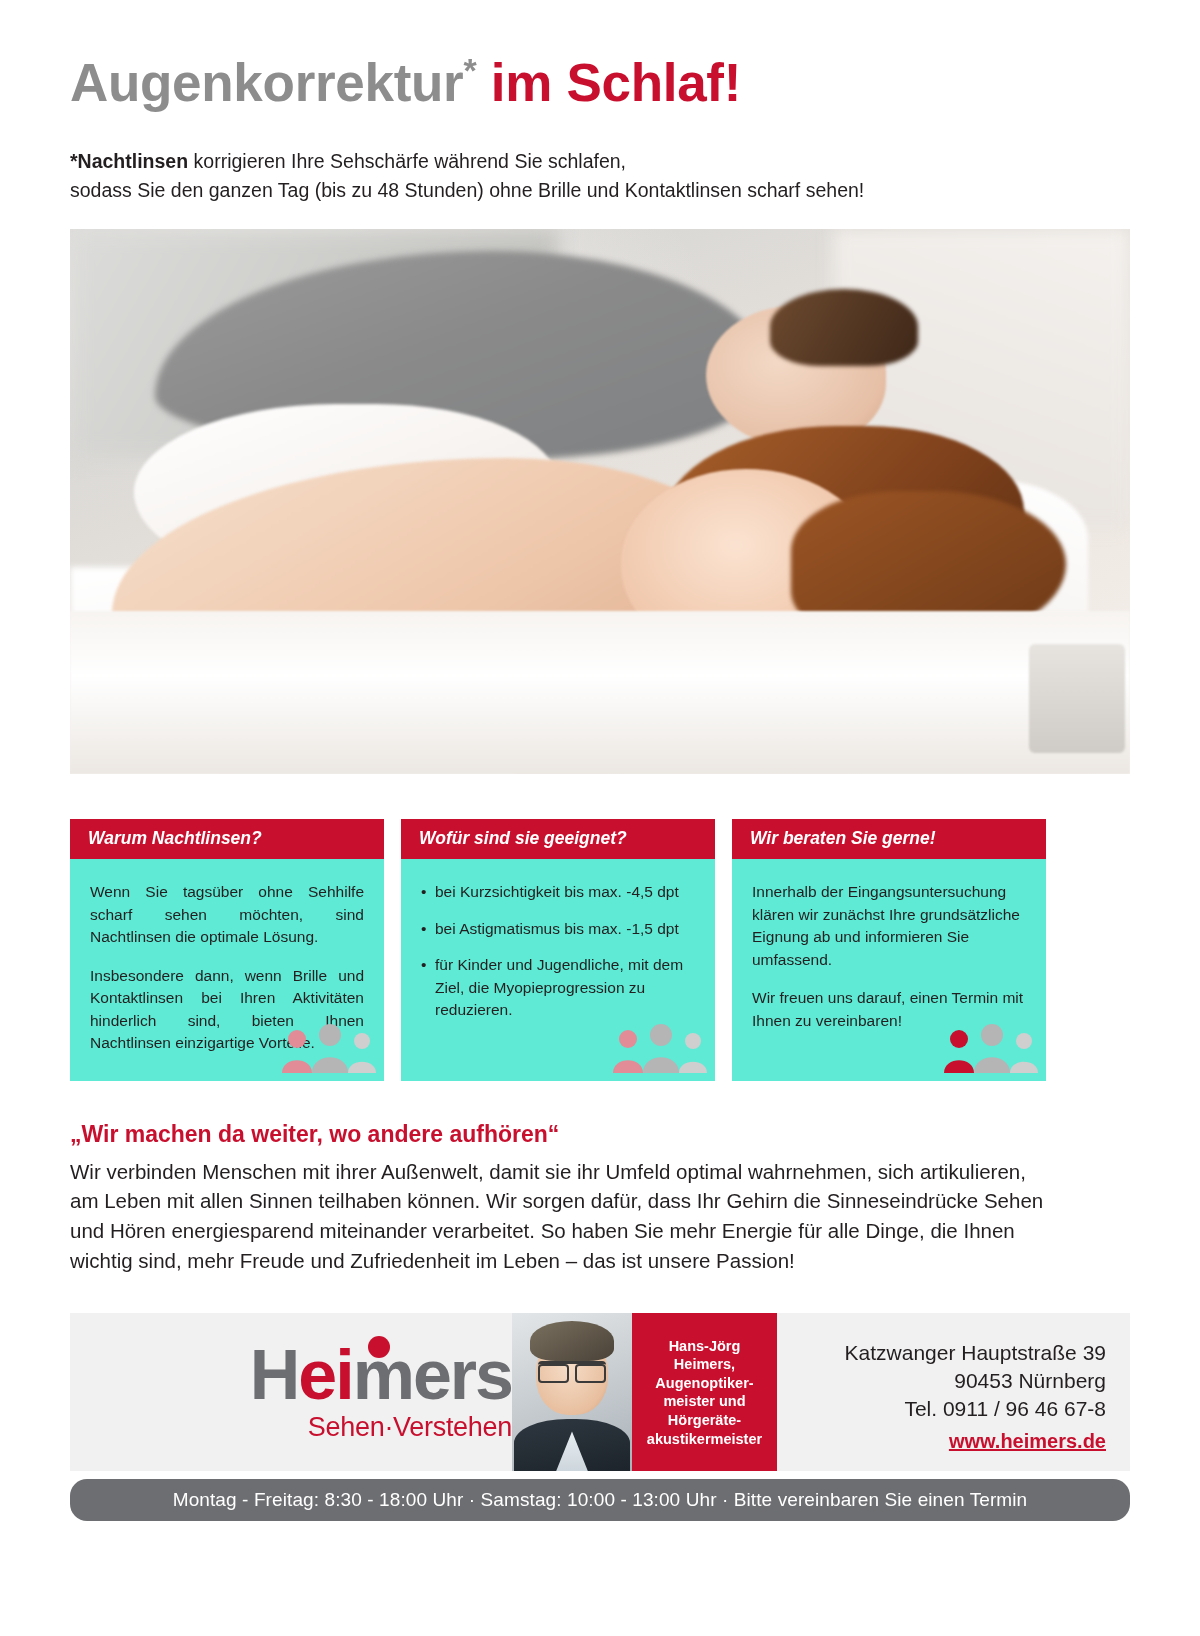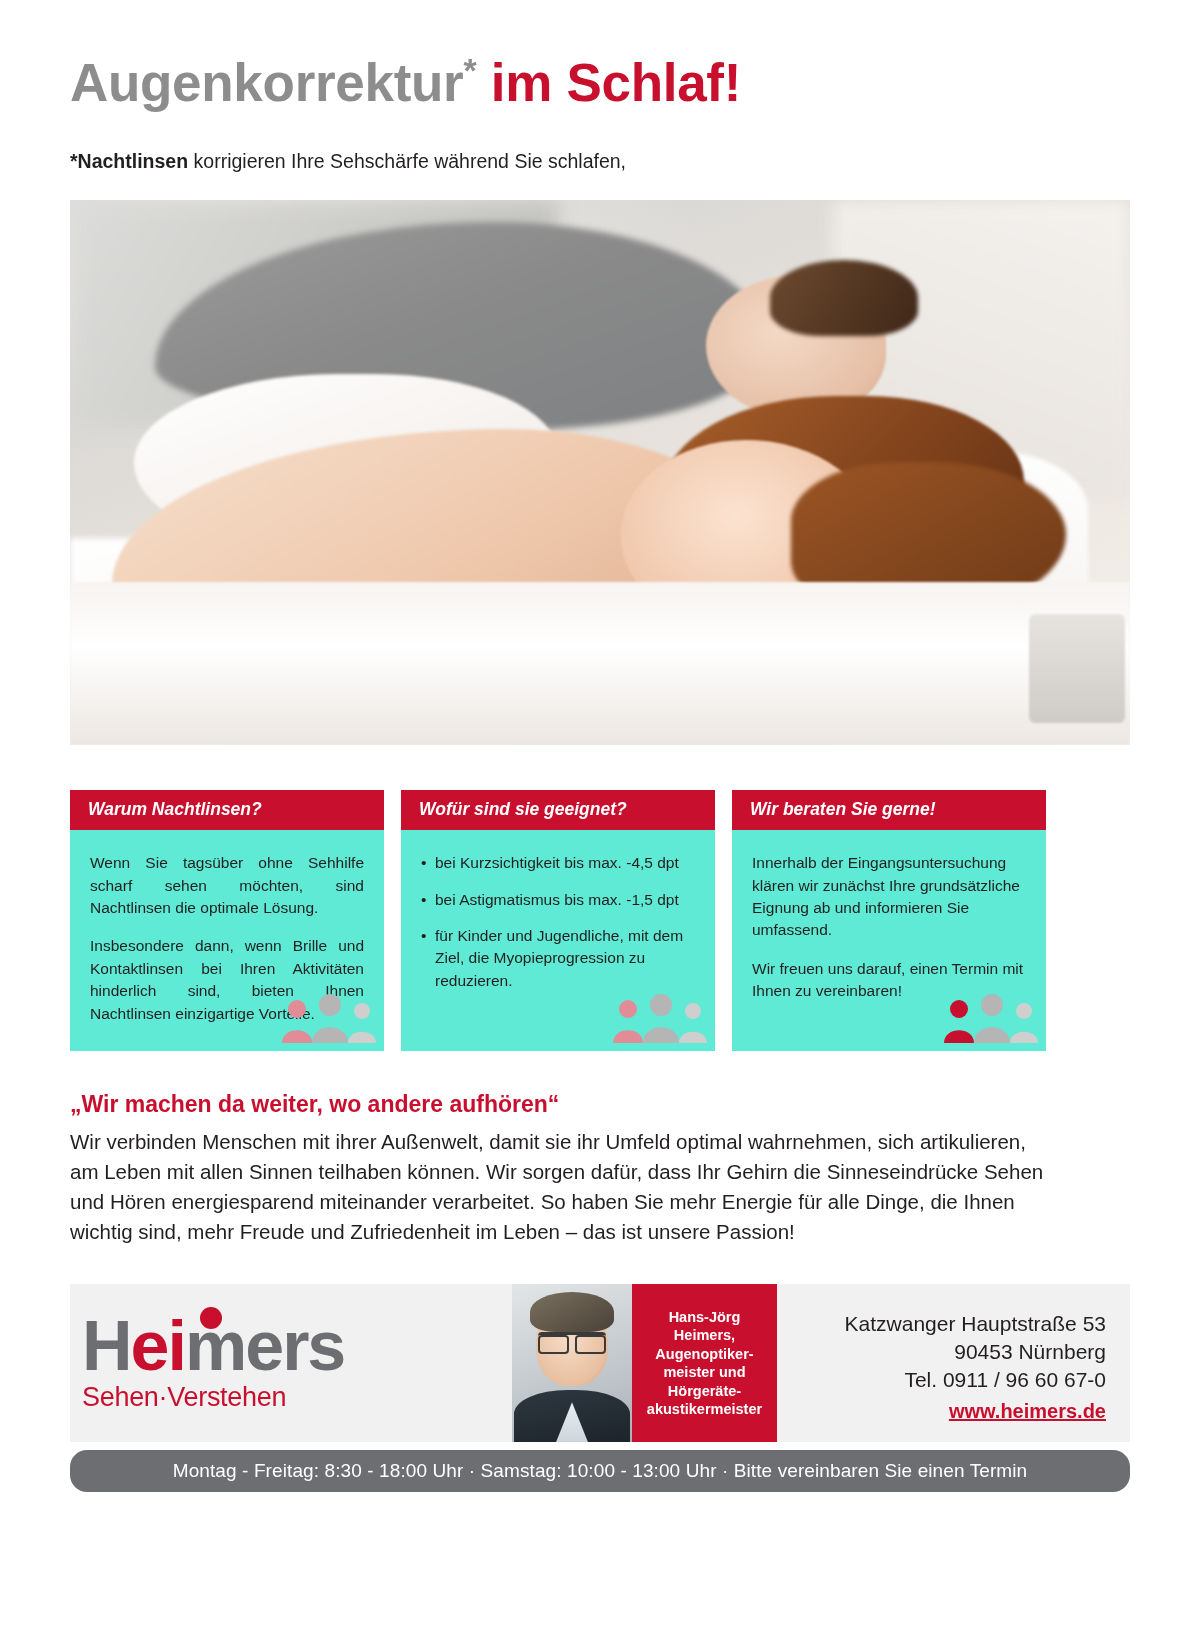--- a/index.html
+++ b/index.html
@@ -245,21 +245,21 @@
     background: #f1f1f1;
     display: flex;
     align-items: stretch;
     position: relative;
   }
   .logo-wrap {
     width: 430px;
     display: flex;
     flex-direction: column;
     justify-content: center;
-    align-items: flex-start;
+    align-items: flex-end;
     padding-left: 12px;
   }
   .logo-main {
     font-size: 70px;
     font-weight: bold;
     letter-spacing: -2px;
     line-height: 0.96;
     color: #6d6e71;
     position: relative;
     display: inline-block;
@@ -371,20 +371,21 @@
     <div class="headline-line1">
       <span class="hl-grey">Augenkorrektur</span><span class="hl-star">*</span>
       <span class="hl-red">im Schlaf!</span>
     </div>
   </div>
 
   <div class="subtext">
     <div>
       <b>*</b><b>Nachtlinsen</b><span> korrigieren Ihre Sehschärfe während Sie schlafen,</span>
     </div>
+    <div>sodass Sie den ganzen Tag (bis zu 48 Stunden) ohne Brille und Kontaktlinsen scharf sehen!</div>
   </div>
 
   <div class="hero">
     <div class="hero-sky"></div>
     <div class="hero-head"></div>
     <div class="hero-wall"></div>
     <div class="man-shirt"></div>
     <div class="man-head"></div>
     <div class="man-hair"></div>
     <div class="bed-white-left"></div>
@@ -477,22 +478,22 @@
         <div>Hans-Jörg</div>
         <div>Heimers,</div>
         <div>Augenoptiker-</div>
         <div>meister und</div>
         <div>Hörgeräte-</div>
         <div>akustikermeister</div>
       </div>
     </div>
 
     <div class="contact">
-      <div>Katzwanger Hauptstraße 53</div>
+      <div>Katzwanger Hauptstraße 39</div>
       <div>90453 Nürnberg</div>
-      <div>Tel. 0911 / 96 60 67-0</div>
+      <div>Tel. 0911 / 96 46 67-8</div>
       <a class="web" href="#">www.heimers.de</a>
     </div>
   </div>
 
   <div class="hours">Montag - Freitag: 8:30 - 18:00 Uhr  ·  Samstag: 10:00 - 13:00 Uhr  ·  Bitte vereinbaren Sie einen Termin</div>
 
 </div>
 
 </body></html>

